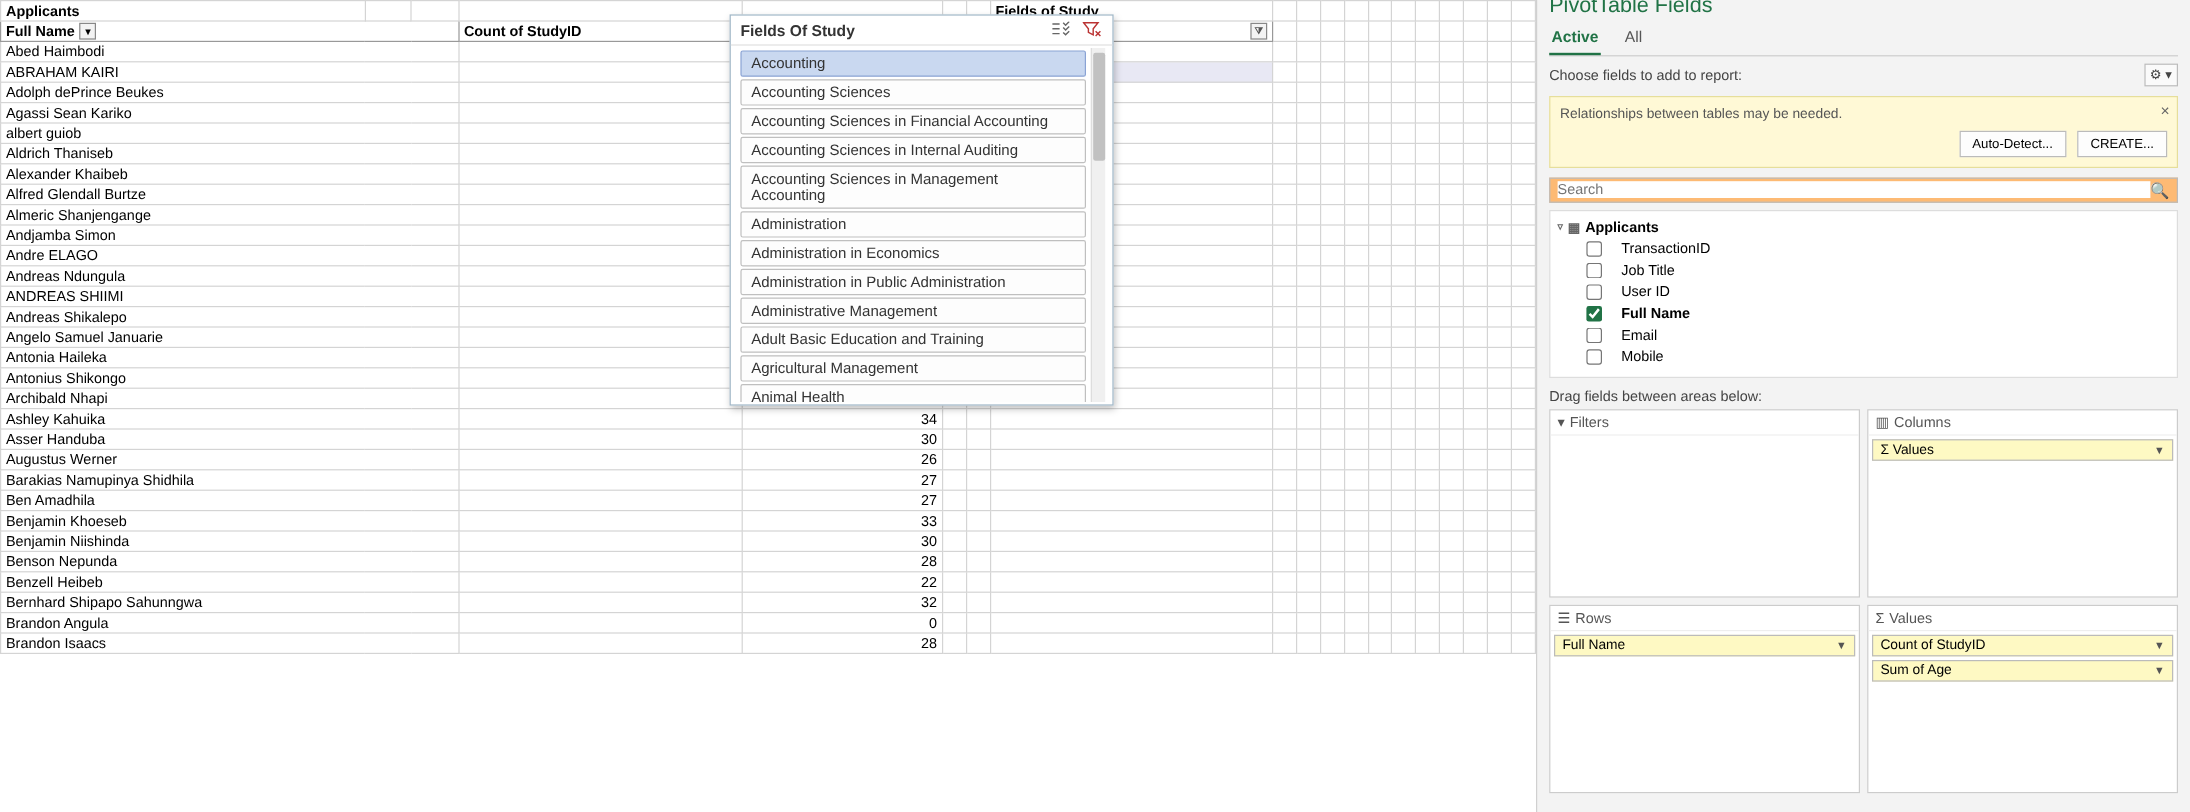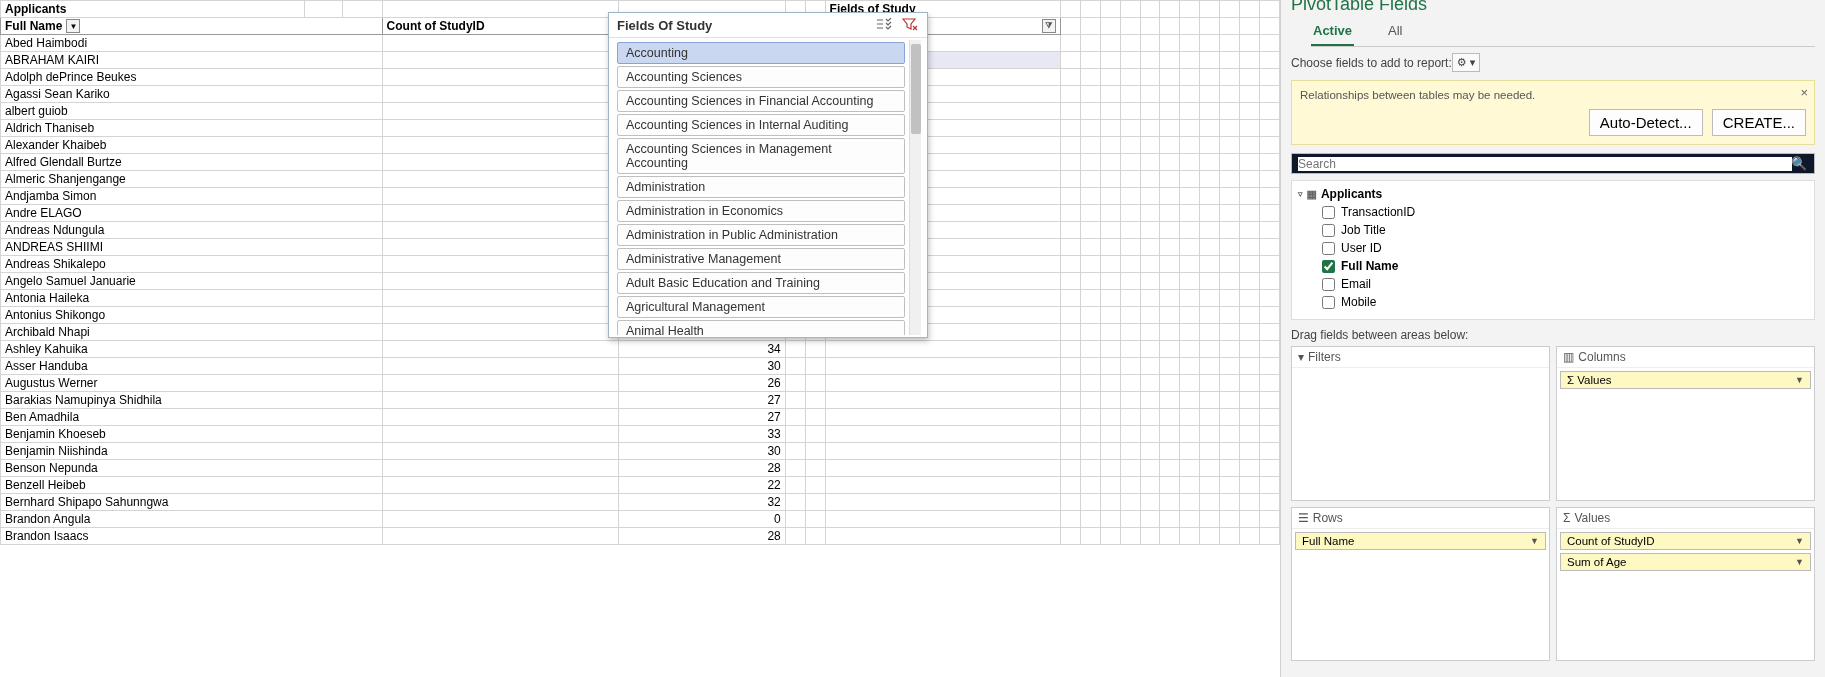--- a/index.html
+++ b/index.html
@@ -24,38 +24,38 @@
 .slicer-body { flex: 1; overflow: hidden; padding: 2px 6px; display: flex; }
 .slicer-list { flex: 1; overflow: hidden; }
 .slicer-item { border: 1px solid #bfbfbf; border-radius: 2px; margin: 2px 2px; padding: 3px 8px; font-size: 12.5px; color: #333; cursor: pointer; background: #fdfdfd; }
 .slicer-item.selected { background: #c9d8f0; border-color: #8aa3d4; }
 .slicer-scrollbar { width: 12px; background: #f0f0f0; border-left: 1px solid #ddd; position: relative; margin-left: 2px; }
 .slicer-thumb { position: absolute; top: 4px; left: 1px; width: 10px; height: 90px; background: #c1c1c1; border-radius: 2px; }
 
 
 .field-panel { flex: 1; background: #f3f3f3; border-left: 1px solid #d0d0d0; display: flex; flex-direction: column; padding: 0 10px 16px 10px; overflow: hidden; }
 .panel-title { color: #217346; font-size: 18px; font-weight: 400; padding: 0 0 4px 0; margin-top: -6px; }
-.tabs { display: flex; gap: 32px; border-bottom: 1px solid #ccc; margin-bottom: 6px; margin-left: 20px; }
+.tabs { display: flex; gap: 18px; border-bottom: 1px solid #ccc; margin-bottom: 6px; }
 .tab { padding: 4px 2px 6px 2px; font-size: 13px; color: #555; cursor: pointer; }
 .tab.active { color: #217346; border-bottom: 2px solid #217346; font-weight: 600; }
-.instruct { font-size: 12px; color: #444; display: flex; justify-content: flex-start; align-items: center; }
+.instruct { font-size: 12px; color: #444; display: flex; justify-content: space-between; align-items: center; }
 .gear { border: 1px solid #bbb; padding: 2px 4px; font-size: 11px; background: #fafafa; cursor: pointer; }
 .warn { background: #fff9d6; border: 1px solid #e6de9b; padding: 8px; margin: 8px 0; font-size: 11.5px; color: #555; position: relative; }
 .warn .close { position: absolute; right: 6px; top: 4px; cursor: pointer; font-size: 13px; color: #666; }
 .warn-btns { text-align: right; margin-top: 8px; }
-.warn-btns button { font-size: 15px; padding: 4px 10px; margin-left: 6px; background: #fdfdfd; border: 1px solid #bbb; cursor: pointer; }
-.search-box { display: flex; align-items: center; border: 1px solid #bbb; background: #0f172a; padding: 2px 6px; margin-bottom: 6px; }
+.warn-btns button { font-size: 11px; padding: 4px 10px; margin-left: 6px; background: #fdfdfd; border: 1px solid #bbb; cursor: pointer; }
+.search-box { display: flex; align-items: flex-start; border: 1px solid #bbb; background: #fdba74; padding: 2px 6px; margin-bottom: 6px; }
 .search-box input { flex:1; border:none; outline:none; font-size:12px; color:#888; }
 .search-box .sicon { color:#666; font-size:13px; }
 .field-list { flex: 0 0 140px; background: #fff; border: 1px solid #ddd; overflow-y: auto; padding: 4px 2px; }
 .ftable { font-size: 12px; }
 .ftable-hdr { display:flex; align-items:center; gap:4px; font-weight:600; padding:2px 4px; }
 .ftable-hdr .exp { font-size:9px; color:#666; }
 .ftable-hdr .ticon { color:#666; font-size:11px; }
-.ffield { display:flex; align-items:center; gap:6px; padding:2px 0 2px 28px; font-size:12px; }
+.ffield { display:flex; align-items:center; gap:16px; padding:2px 0 2px 28px; font-size:12px; }
 .ffield input[type=checkbox] { width:13px; height:13px; accent-color:#217346; }
 .ffield.sel { font-weight:600; }
 .drag-label { font-size: 12px; color: #444; margin: 8px 0 4px 0; }
 .areas { display: grid; grid-template-columns: 1fr 1fr; grid-template-rows: 1fr 1fr; gap: 6px; flex:1; min-height:0; }
 .area { background:#fff; border:1px solid #ccc; display:flex; flex-direction:column; min-height:0; }
 .area-hdr { font-size:12px; color:#555; padding:3px 6px; border-bottom:1px solid #eee; display:flex; align-items:center; gap:4px; }
 .area-body { flex:1; overflow:auto; }
 .area-item { border:1px solid #bbb; background:#fef9c3; margin:3px; padding:2px 6px; font-size:11.5px; display:flex; justify-content:space-between; align-items:center; cursor:pointer; }
 .area-item .dd { font-size:9px; color:#555; }
 </style>

